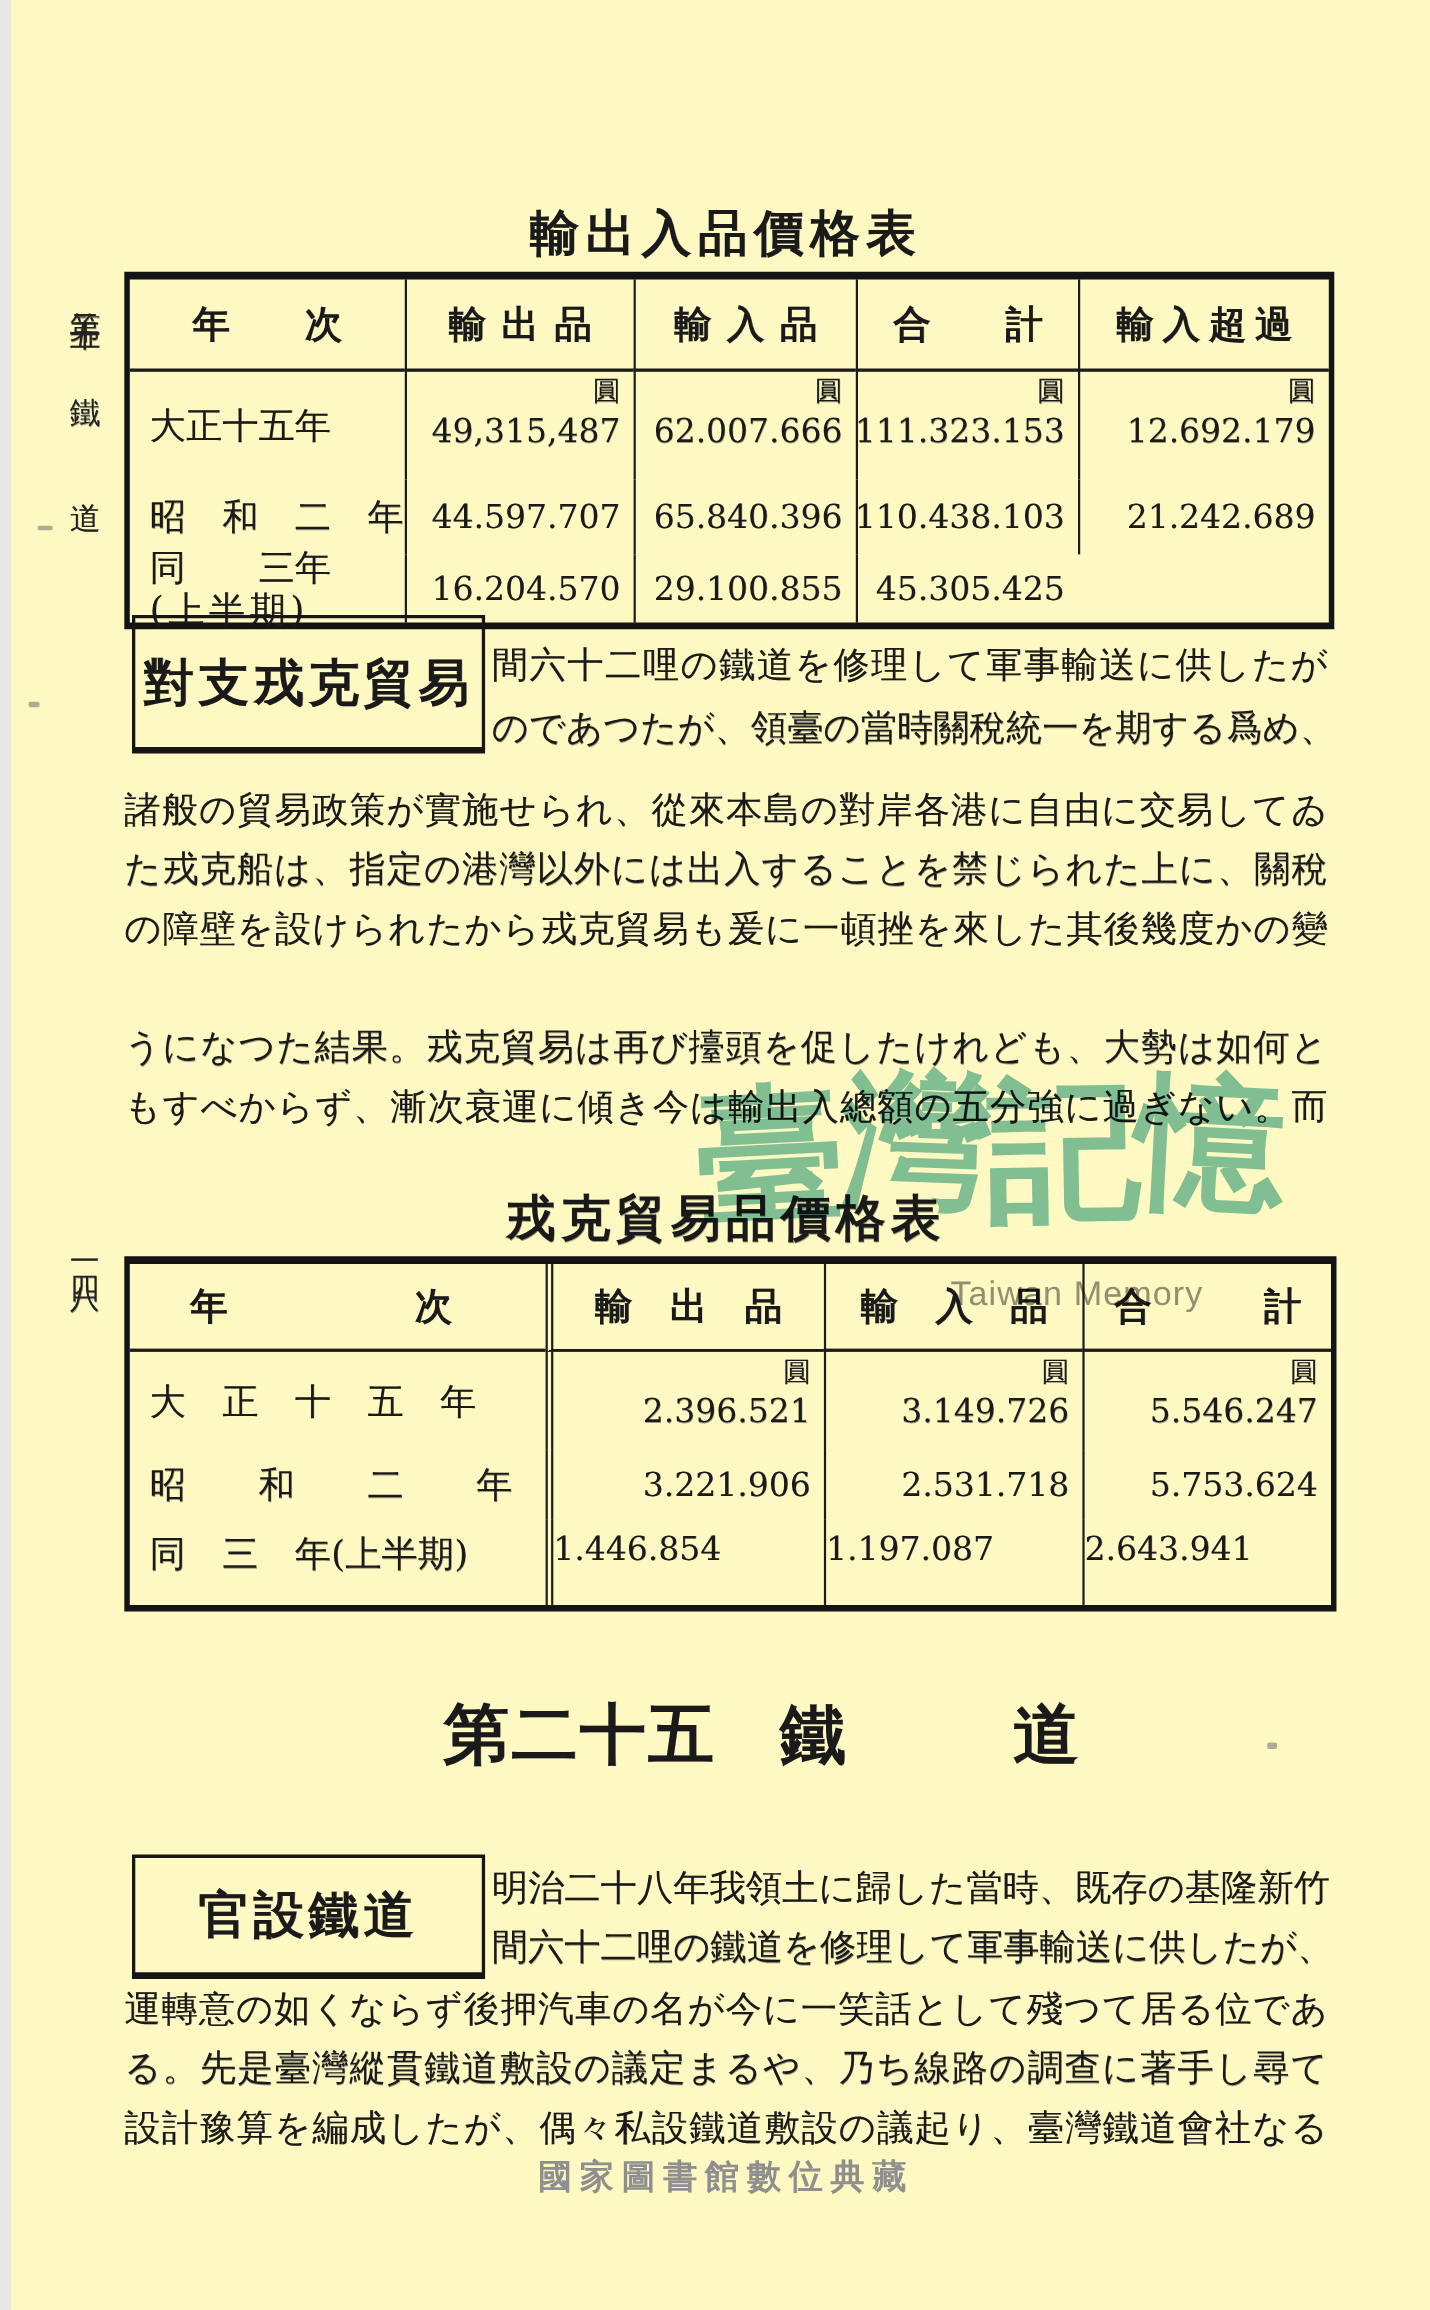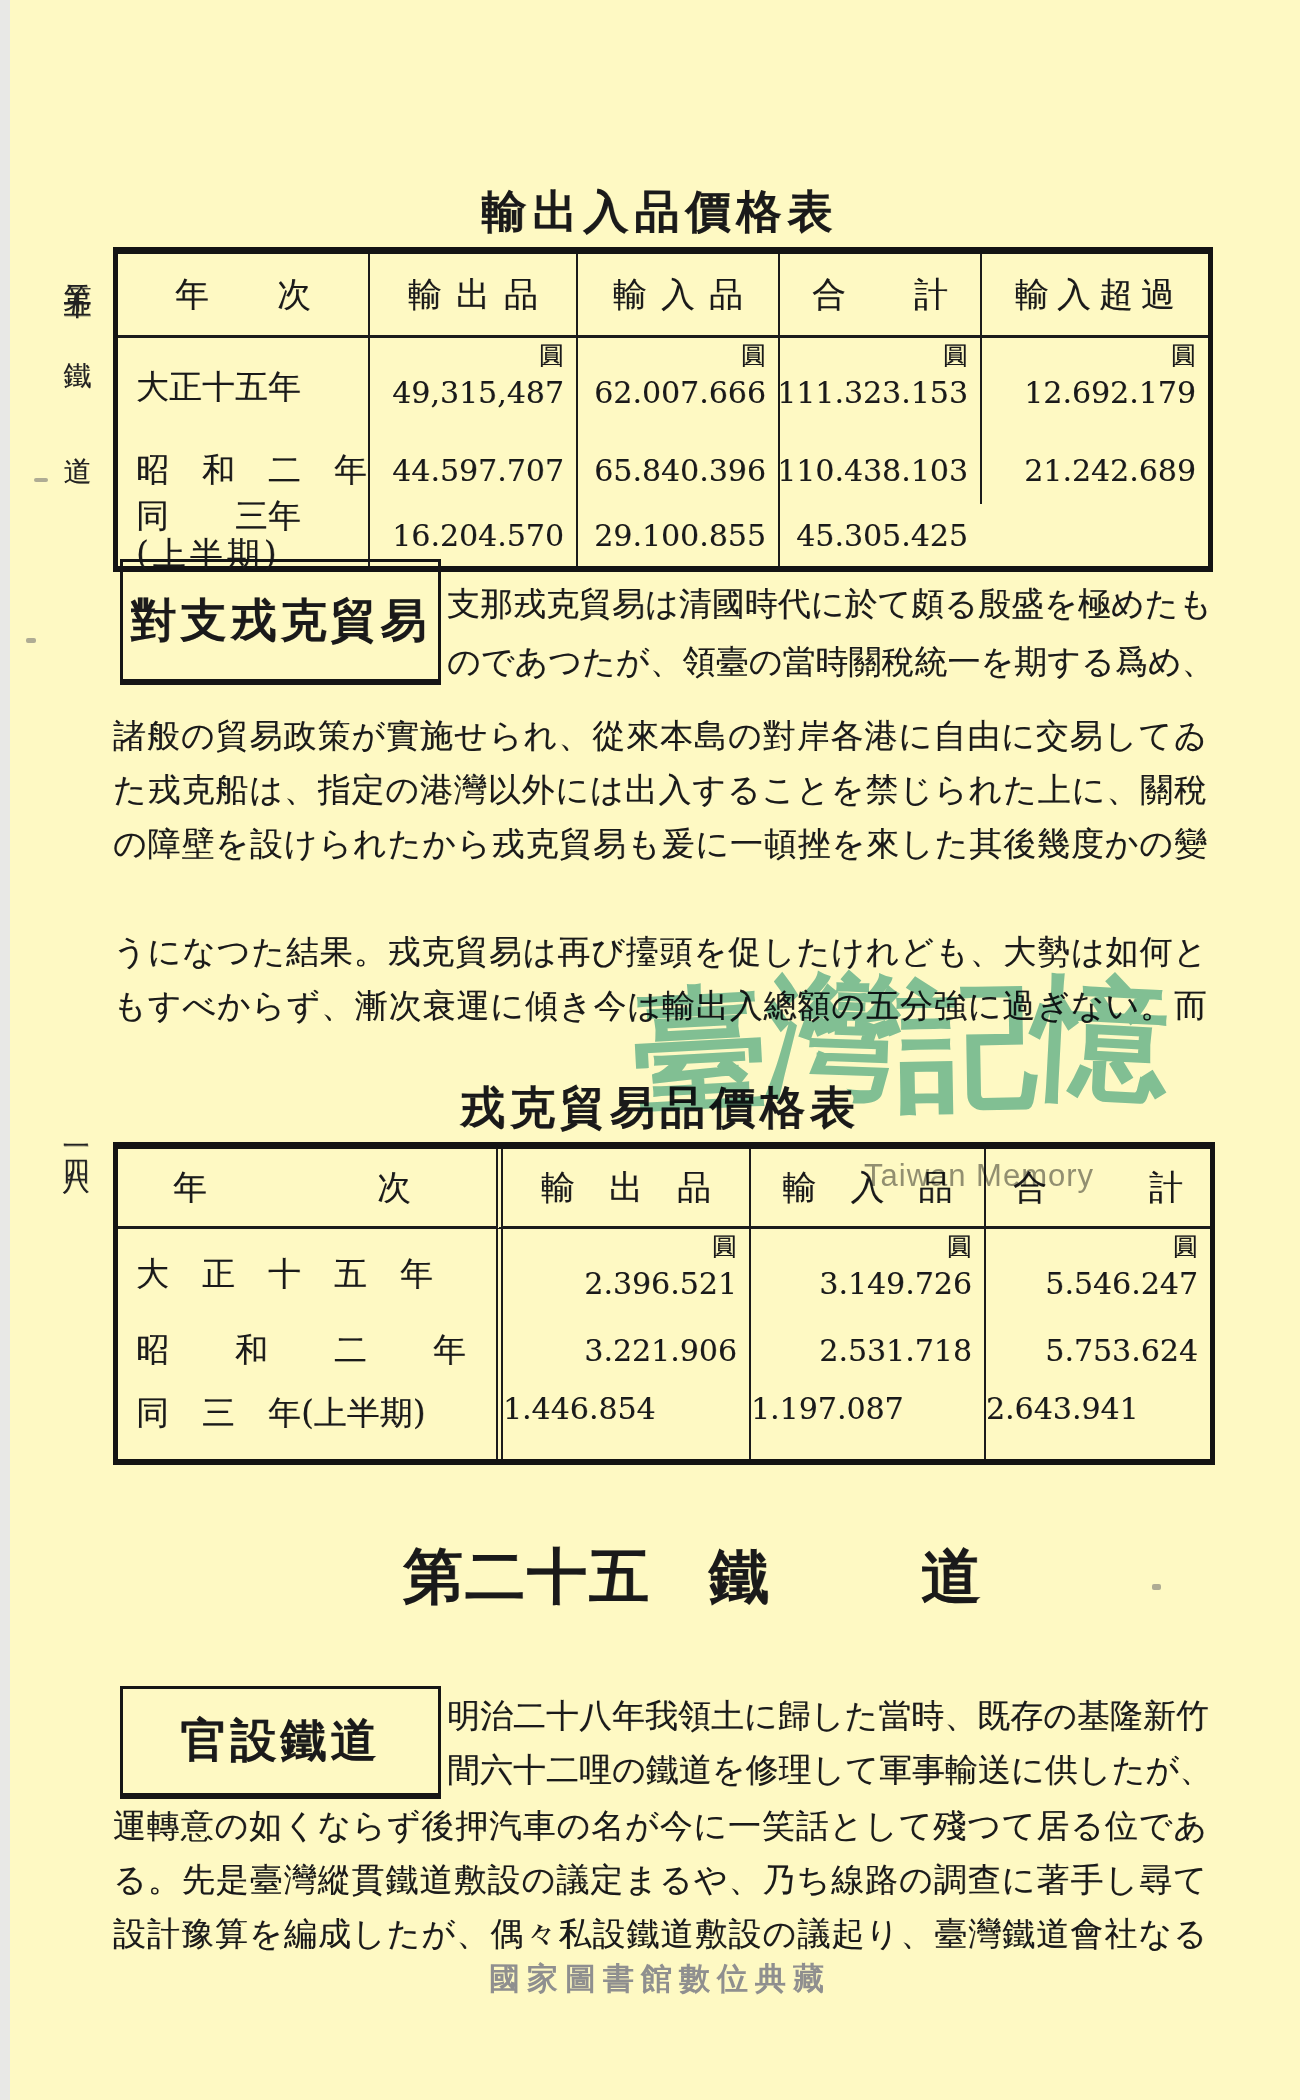--- a/index.html
+++ b/index.html
@@ -41,21 +41,21 @@
        grid-template-rows:84px 98px 68px 62px; }
   .t2{ left:103px; top:1142px; width:1092px; height:310px;
        grid-template-columns:378px 253px 235px 226px;
        grid-template-rows:80px 90px 62px 78px; }
   .tbl > div{ border-left:2px solid #1c1c1c; position:relative; }
   .tbl > div.col0{ border-left:none; }
   .t2  > div.col1{ border-left:7px double #1c1c1c; }
   .th{
     border-bottom:3px solid #1c1c1c;
     display:flex; align-items:center; justify-content:center;
-    font-size:34px; font-weight:400;text-align:center;
+    font-size:34px; font-weight:700;text-align:center;
   }
   .th.ls14{ letter-spacing:14px; text-indent:14px; }
   .th.ls8 { letter-spacing:8px;  text-indent:8px; }
   .td{ display:flex; }
   .td.label{ align-items:center; padding-left:18px; font-size:33px; }
   .td.label .two{ line-height:1.15; }
   .td.num{ flex-direction:column; align-items:flex-end; justify-content:center;
            padding-right:12px; font-size:30px; }
   .td.num.first{ justify-content:flex-start; padding-top:5px; }
   .td.num.first .val{ margin-top:7px; }
@@ -191,21 +191,21 @@
     <div class="td num">
         <span class="val">29.100.855</span>
       </div>
     <div class="td num">
         <span class="val">45.305.425</span>
       </div>
   </div>
 
   <div class="secbox box1 ink">對支戎克貿易</div>
 
-  <div class="bline indent ink" style="top:576px;">支那戎克貿易は清國時代に於て頗る殷盛を極めたも</div>
+  <div class="bline indent ink" style="top:576px;">間六十二哩の鐵道を修理して軍事輸送に供したが</div>
   <div class="bline indent ink" style="top:634px;">のであつたが、領臺の當時關稅統一を期する爲め、</div>
   <div class="bline full ink" style="top:708px;">諸般の貿易政策が實施せられ、從來本島の對岸各港に自由に交易してゐ</div>
   <div class="bline full ink" style="top:762px;">た戎克船は、指定の港灣以外には出入することを禁じられた上に、關稅</div>
   <div class="bline full ink" style="top:816px;">の障壁を設けられたから戎克貿易も爰に一頓挫を來した其後幾度かの變</div>
   <div class="bline full ink" style="top:924px;">うになつた結果。戎克貿易は再び擡頭を促したけれども、大勢は如何と</div>
   <div class="bline full ink" style="top:978px;">もすべからず、漸次衰運に傾き今は輸出入總額の五分強に過ぎない。而</div>
 
   <div class="t2-title ink">戎克貿易品價格表</div>
 
   <div class="tbl t2 ink">

